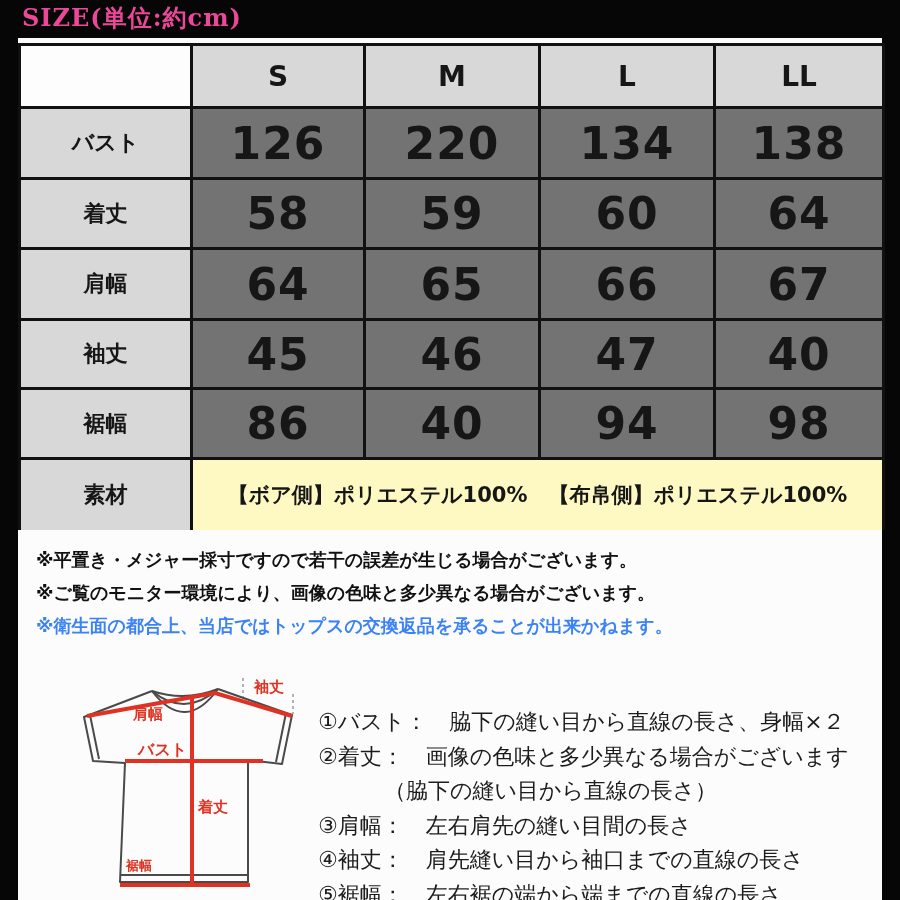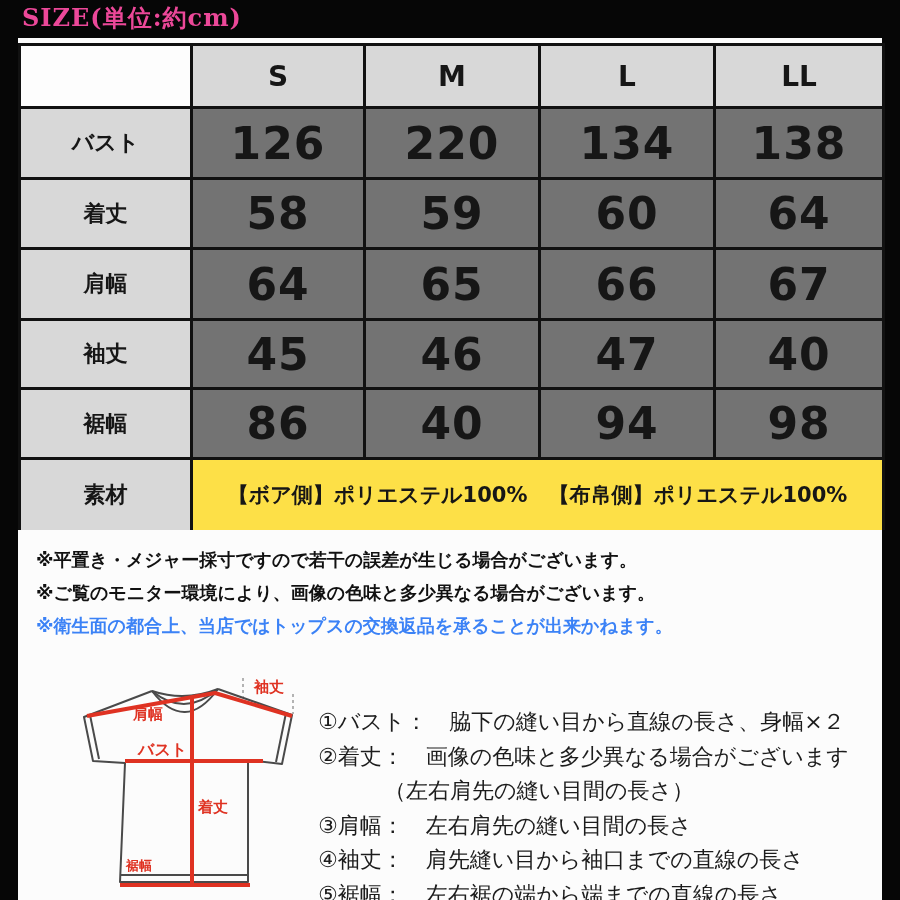--- a/index.html
+++ b/index.html
@@ -24,21 +24,21 @@
   }
   table.size td{
     border:3px solid #111;text-align:center;vertical-align:middle;
     padding:0;color:#161616;overflow:hidden;
   }
   td.corner{background:#fdfdfd;}
   td.hdr{background:#d8d8d8;font-size:28px;font-weight:bold;color:#1c1c1c;}
   td.rowlabel{background:#d8d8d8;font-size:22px;font-weight:bold;}
   td.num{background:#737373;font-size:44px;font-weight:bold;letter-spacing:1px;}
   tr.material td{border-bottom:none;}
-  td.matval{background:#fde047;font-size:21px;font-weight:bold;white-space:nowrap;}
+  td.matval{background:#fef9c3;font-size:21px;font-weight:bold;white-space:nowrap;}
   .notes{
     position:absolute;left:18px;top:505px;width:840px;
     font-size:18px;font-weight:bold;line-height:33px;color:#111;
     white-space:nowrap;
   }
   .notes .red{color:#3b82f6;}
   .legend{
     position:absolute;left:300px;top:647px;width:570px;
     font-size:22px;line-height:34.5px;color:#1c1c1c;white-space:nowrap;margin-top:20px;
   }
@@ -148,19 +148,19 @@
       <text x="214" y="26" font-size="15">袖丈</text>
       <text x="98" y="89" font-size="16">バスト</text>
       <text x="158" y="146" font-size="15">着丈</text>
       <text x="86" y="204" font-size="13">裾幅</text>
     </svg>
   </div>
 
   <div class="legend">
     <div>①バスト：　脇下の縫い目から直線の長さ、身幅×２</div>
     <div>②着丈：　画像の色味と多少異なる場合がございます</div>
-    <div>　　　（左右肩先の縫い目間の長さ）</div>
+    <div>　　　（脇下の縫い目から直線の長さ）</div>
     <div>③肩幅：　左右肩先の縫い目間の長さ</div>
     <div>④袖丈：　肩先縫い目から袖口までの直線の長さ</div>
     <div>⑤裾幅：　左右裾の端から端までの直線の長さ</div>
   </div>
 
 </div>
 
 </body></html>

